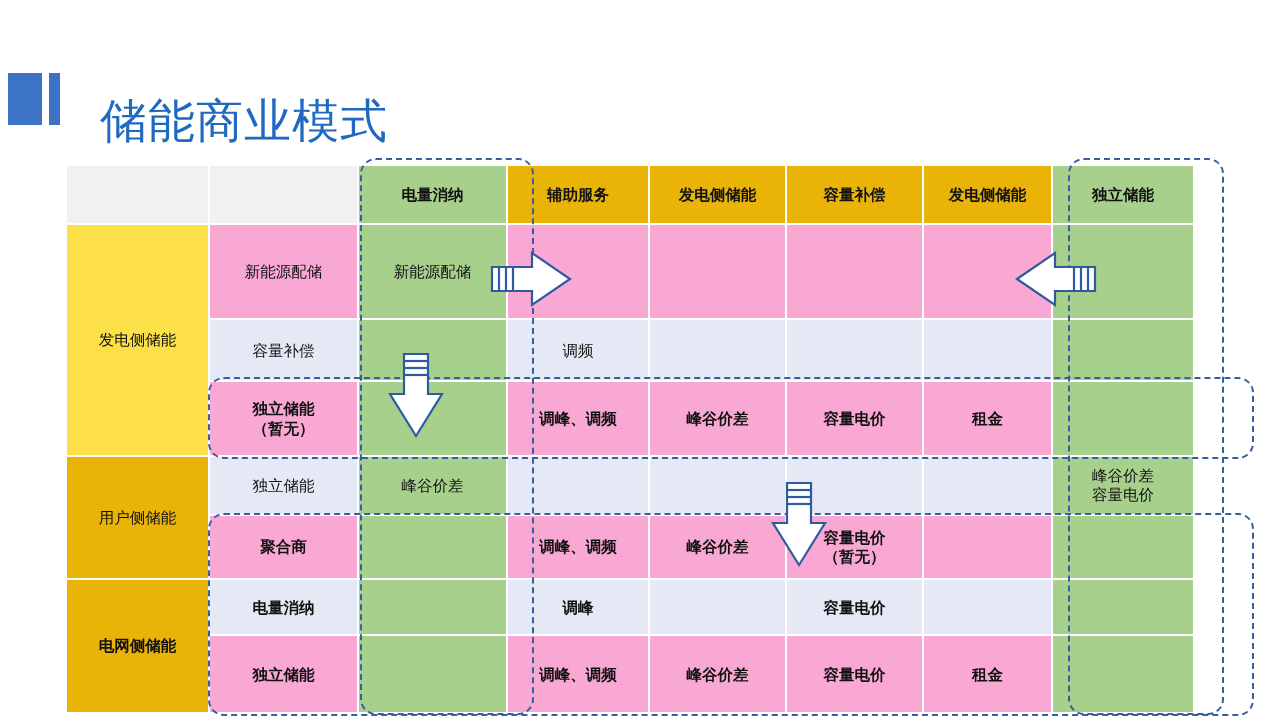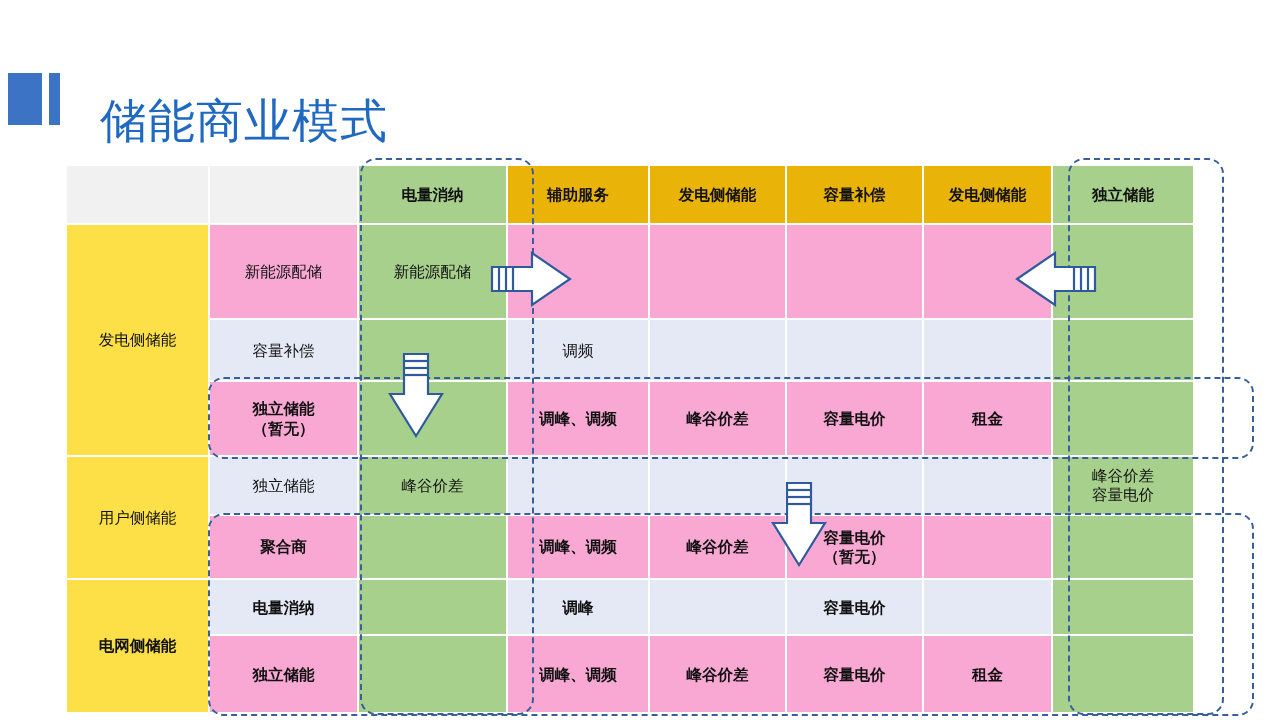--- a/index.html
+++ b/index.html
@@ -28,21 +28,21 @@
     font-size:15.5px;color:#111111;padding:0;
     line-height:1.25;
   }
   .c-head-blank{background:#f1f1f1;}
   .c-head-blue{background:#eab308;color:#ffffff;font-weight:bold;font-size:18px;}
   .c-head-green{background:#a8d08d;color:#ffffff;font-weight:bold;font-size:18px;}
   .c-green{background:#a8d08d;color:#1a1a1a;font-size:16px;}
   .r-dark{background:#f9a8d4;}
   .r-light{background:#e5e9f5;}
   .grp{background:#fde047;font-size:16px;color:#1a1a1a;}
-  .grp-light{background:#fde047;font-size:16px;color:#1a1a1a;}
+  .grp-light{background:#eab308;font-size:16px;color:#1a1a1a;}
   .bold{font-weight:bold;}
   
   .dash{
     position:absolute;border:2px dashed #365f9c;border-radius:16px;
     pointer-events:none;background:transparent;
   }
   #dash-col-green1{left:360px;top:158px;width:170px;height:553px;}
   #dash-col-green2{left:1068px;top:158px;width:152px;height:553px;}
   #dash-row-dulixu{left:208px;top:377px;width:1042px;height:78px;}
   #dash-block-lower{left:208px;top:513px;width:1042px;height:199px;}

